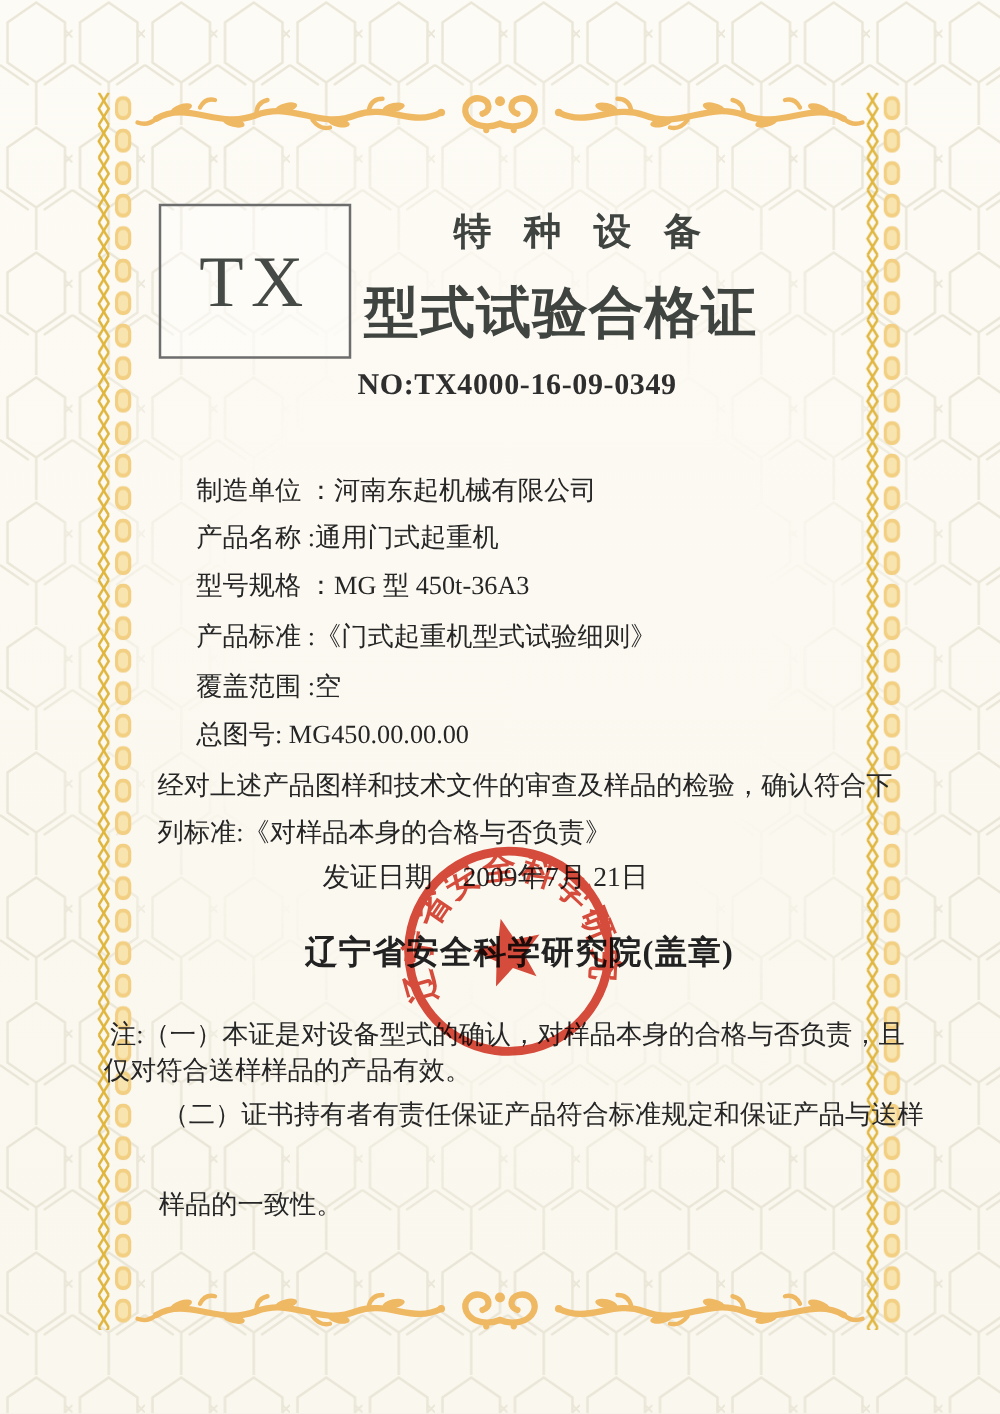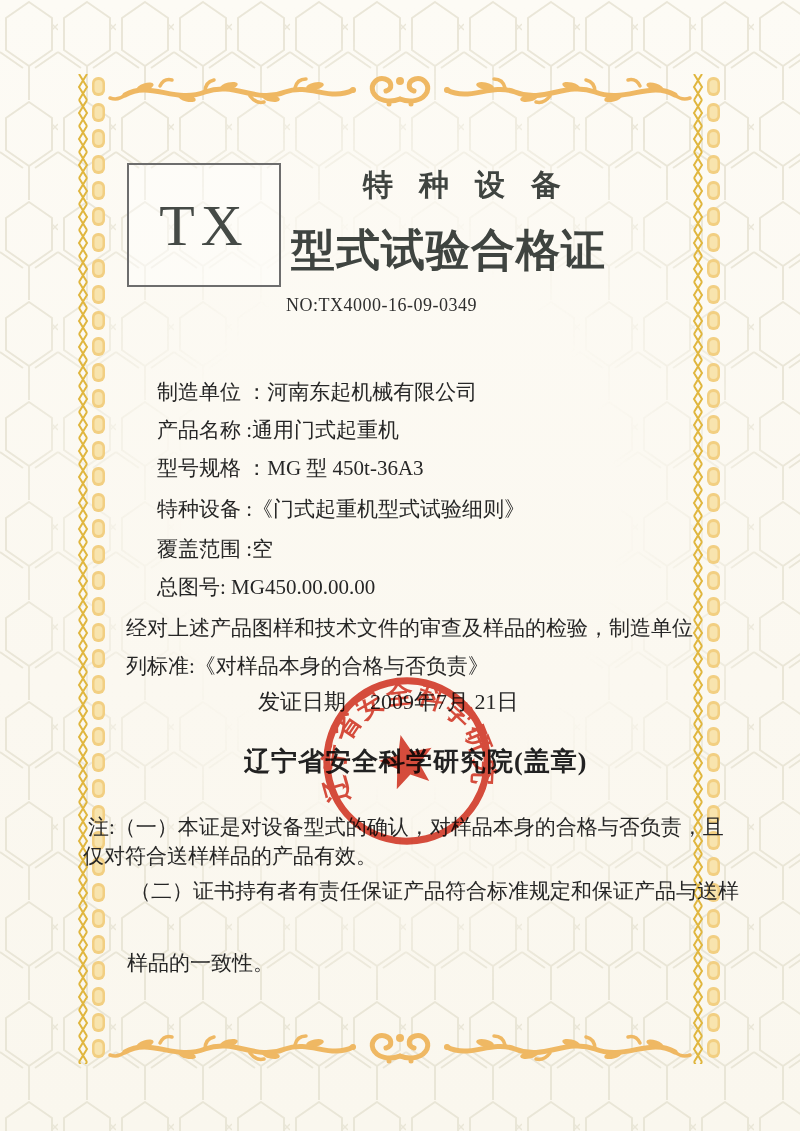--- a/index.html
+++ b/index.html
@@ -35,21 +35,21 @@
   .tx-box span{font-size:58px;letter-spacing:6px;color:#454a46;}
   .heading-small{
     position:absolute;left:363px;top:165px;font-size:30px;font-weight:600;
     letter-spacing:26px;color:#3f4440;z-index:2;white-space:nowrap;text-align:center;
   }
   .heading-main{
     position:absolute;left:291px;top:221px;font-size:44px;font-weight:600;
     letter-spacing:1px;color:#3f4440;z-index:2;white-space:nowrap;
   }
   .serial{
-    position:absolute;left:286px;top:295px;font-size:18px;font-weight:400;
+    position:absolute;left:286px;top:295px;font-size:24px;font-weight:700;
     letter-spacing:.5px;color:#2e2e2e;z-index:2;white-space:nowrap;
   }
   .field{
     position:absolute;left:157px;font-size:21px;color:#262626;z-index:2;white-space:nowrap;
   }
   .stmt{position:absolute;left:126px;font-size:21px;color:#262626;z-index:2;white-space:nowrap;}
   .date-row{position:absolute;left:258px;top:687px;font-size:22px;color:#262626;z-index:2;white-space:nowrap;}
   .date-row .gap{display:inline-block;width:24px;}
   .issuer{
     position:absolute;left:244px;top:744px;font-size:26px;font-weight:700;
@@ -175,30 +175,30 @@
   <div class="field" style="top:378px">
     <span>制造单位 ：</span><span>河南东起机械有限公司</span>
   </div>
   <div class="field" style="top:416px">
     <span>产品名称 :</span><span>通用门式起重机</span>
   </div>
   <div class="field" style="top:454px">
     <span>型号规格 ：</span><span>MG 型 450t-36A3</span>
   </div>
   <div class="field" style="top:495px">
-    <span>特种设备 :</span><span>《门式起重机型式试验细则》</span>
+    <span>产品标准 :</span><span>《门式起重机型式试验细则》</span>
   </div>
   <div class="field" style="top:535px">
     <span>覆盖范围 :</span><span>空</span>
   </div>
   <div class="field" style="top:573px">
     <span>总图号: </span><span>MG450.00.00.00</span>
   </div>
 
-  <div class="stmt" style="top:614px">经对上述产品图样和技术文件的审查及样品的检验，制造单位</div>
+  <div class="stmt" style="top:614px">经对上述产品图样和技术文件的审查及样品的检验，确认符合下</div>
   <div class="stmt" style="top:652px">列标准:《对样品本身的合格与否负责》</div>
 
   <div class="date-row">
     <span>发证日期</span><span class="gap"></span><span>2009年7月 21日</span>
   </div>
 
   <div class="issuer">辽宁省安全科学研究院(盖章)</div>
 
   <div class="note note1">注:（一）本证是对设备型式的确认，对样品本身的合格与否负责，且</div>
   <div class="note note2">仅对符合送样样品的产品有效。</div>

